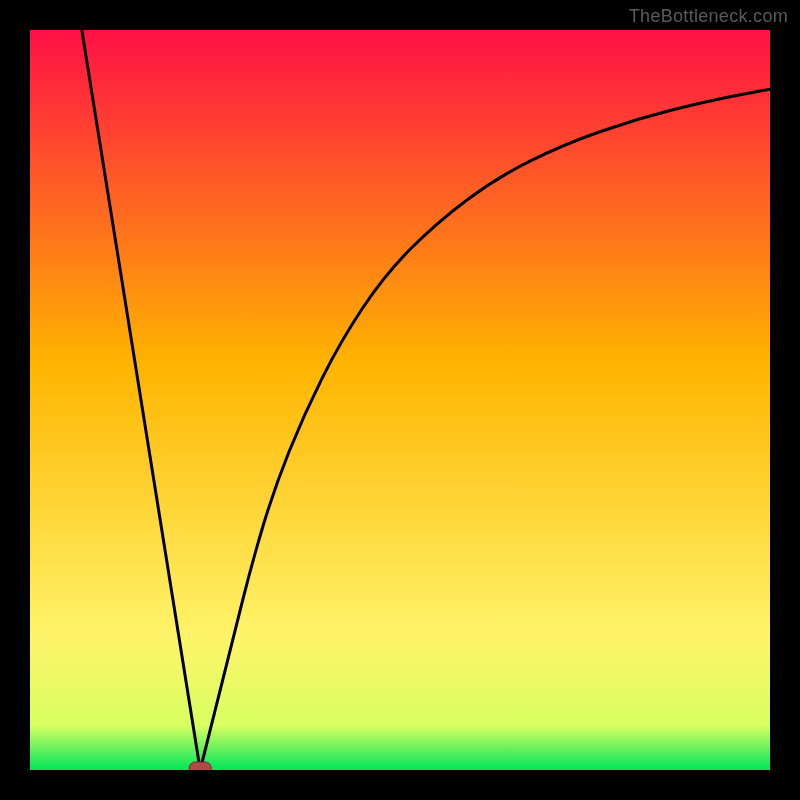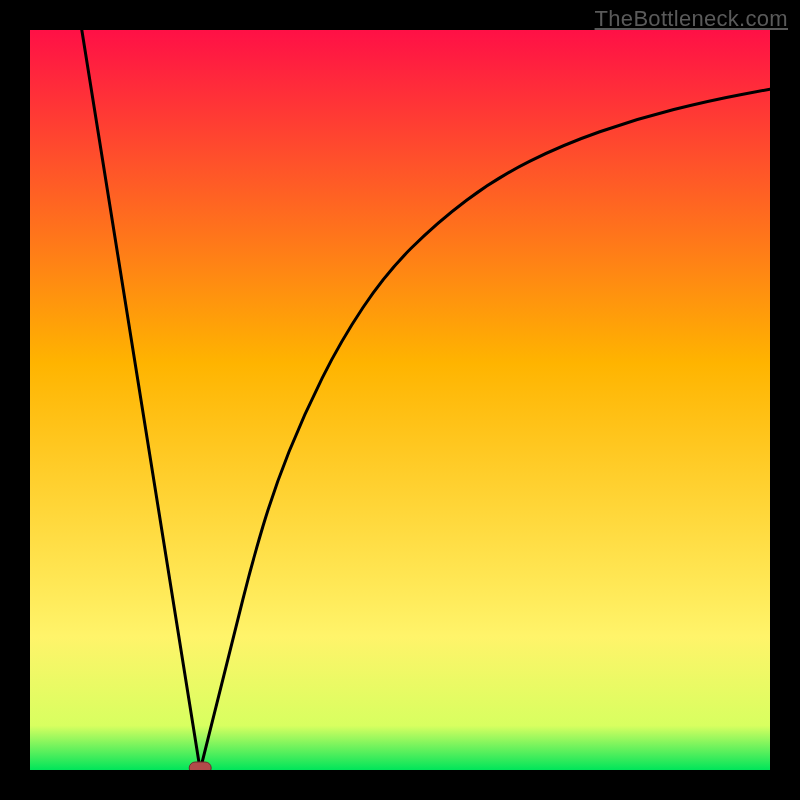--- a/index.html
+++ b/index.html
@@ -22,25 +22,24 @@
     left: 30px;
     top: 30px;
     width: 740px;
     height: 740px;
   }
   .watermark {
     position: absolute;
     top: 6px;
     right: 12px;
     color: #5a5a5a;
-    font-size: 22px;
+    font-size: 18px;
     font-weight: 500;
     letter-spacing: 0.3px;
     user-select: none;
-    text-decoration: underline;
   }
   svg { display: block; }
 </style>
 </head>
 <body>
 
 <div class="frame">
   <div class="plot-area">
     <svg id="chart-svg" width="740" height="740" viewBox="0 0 740 740">
         <defs>

